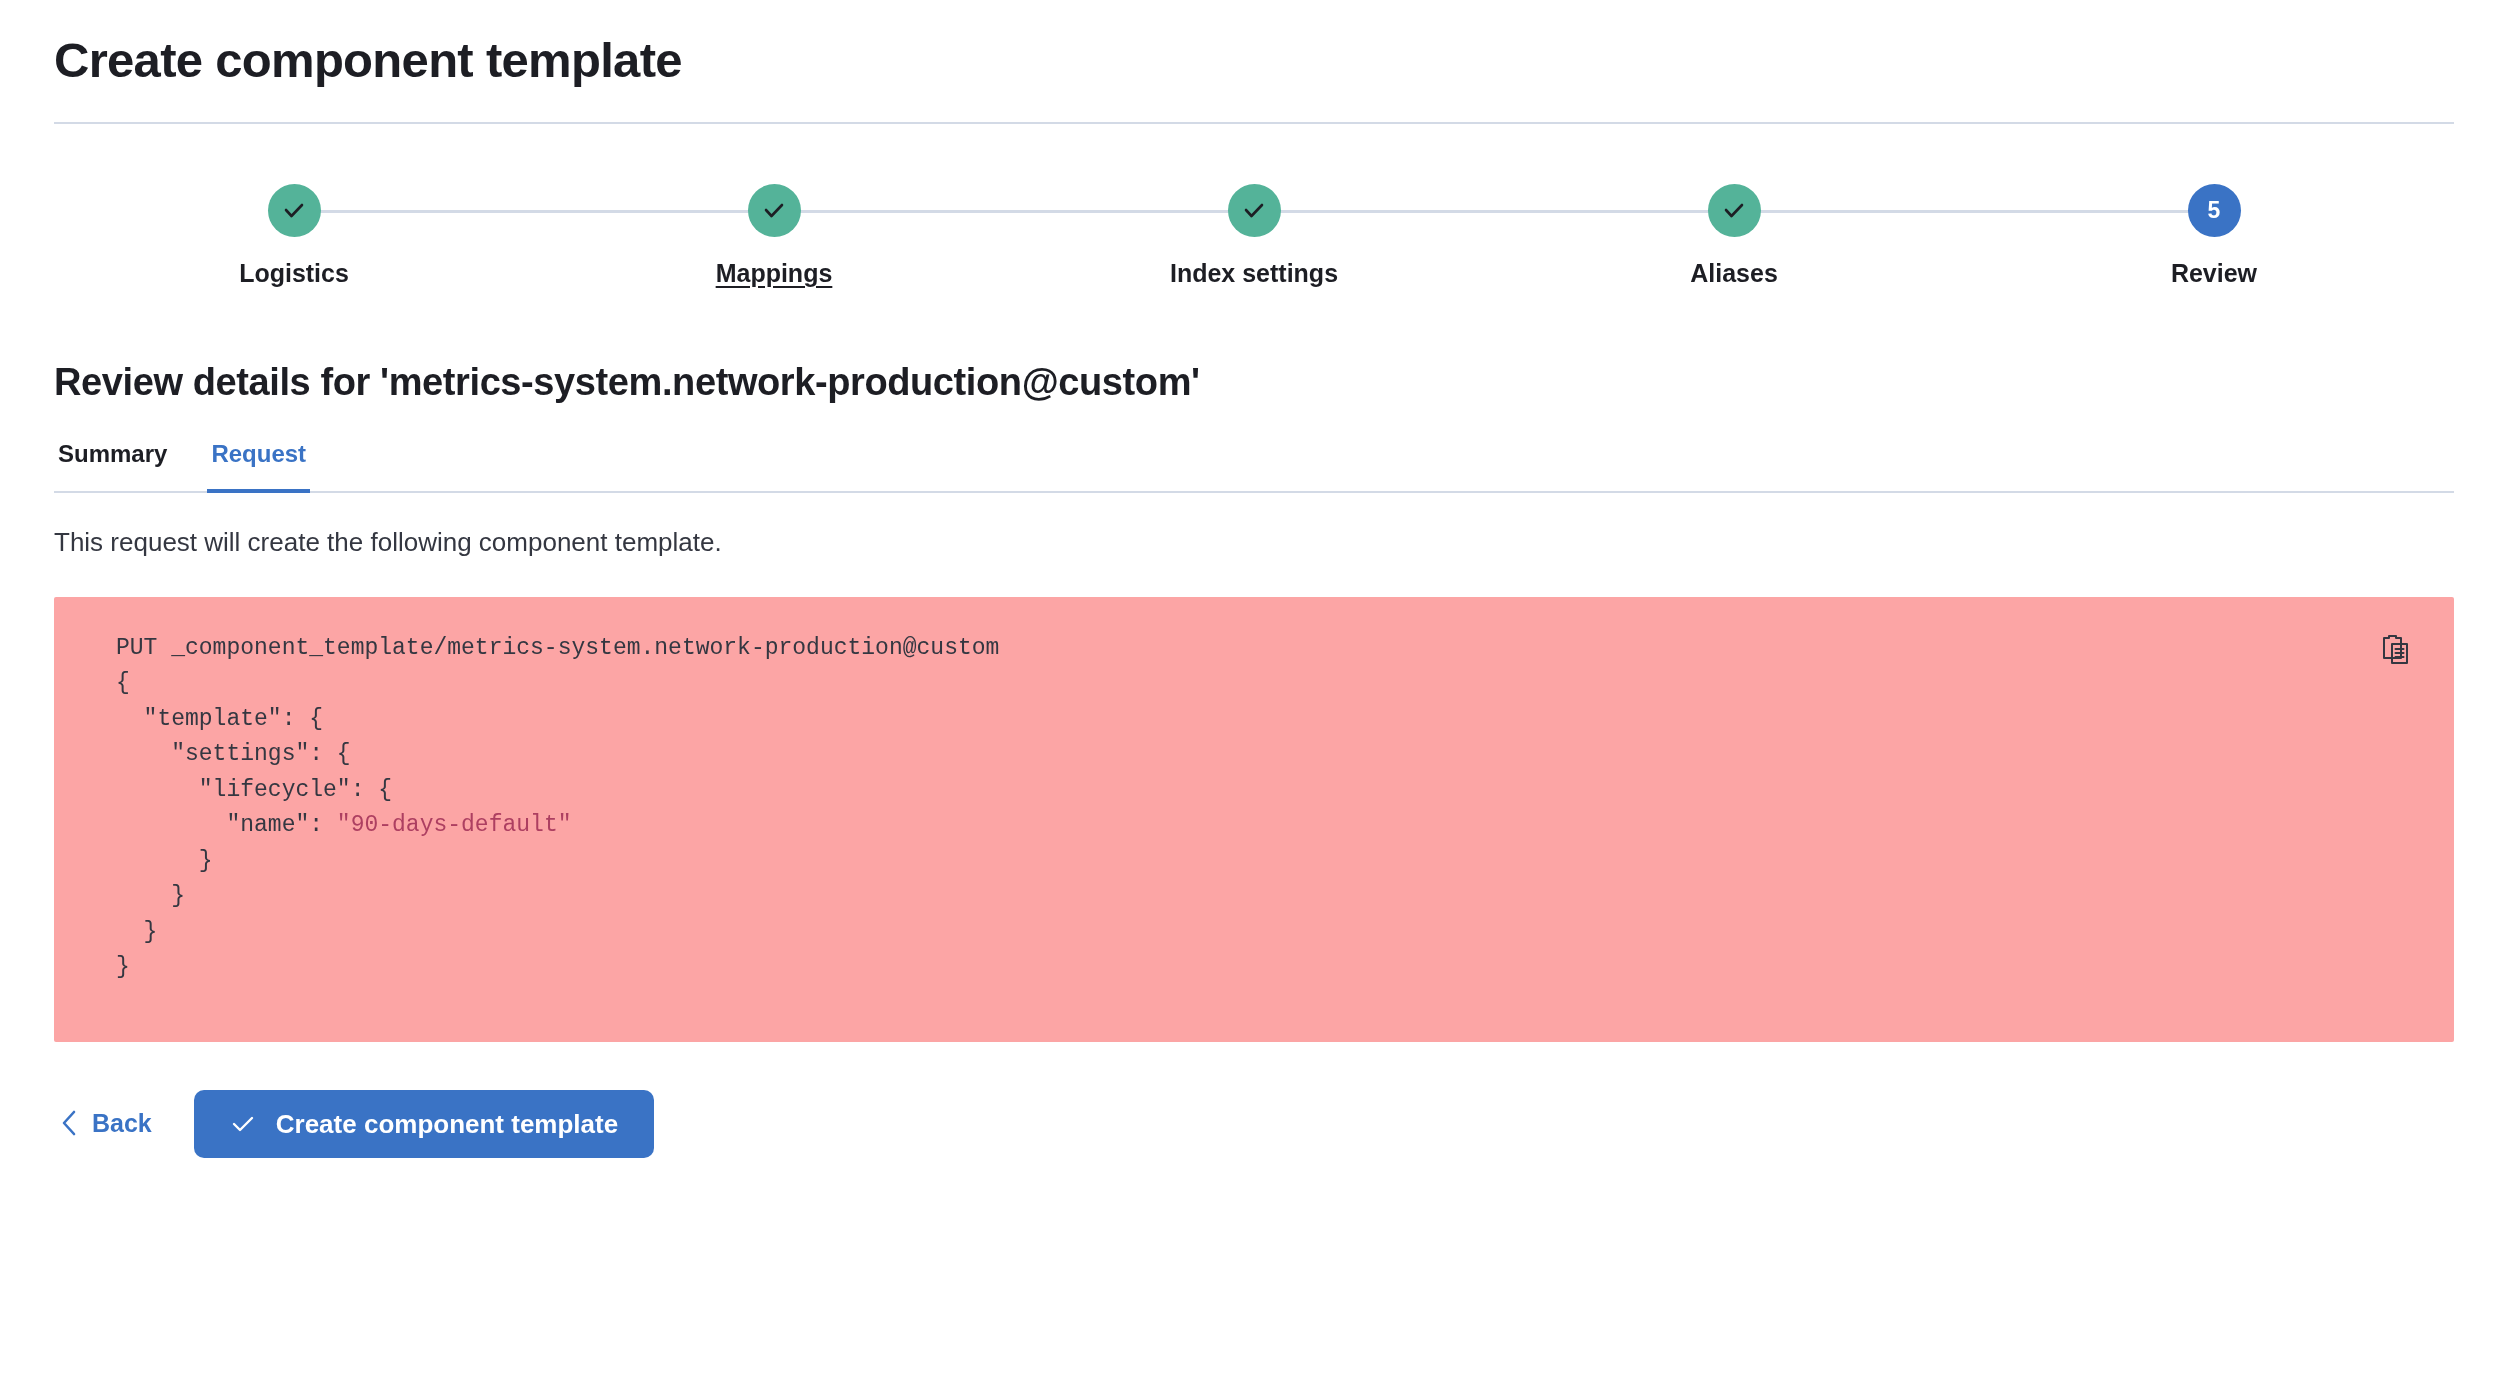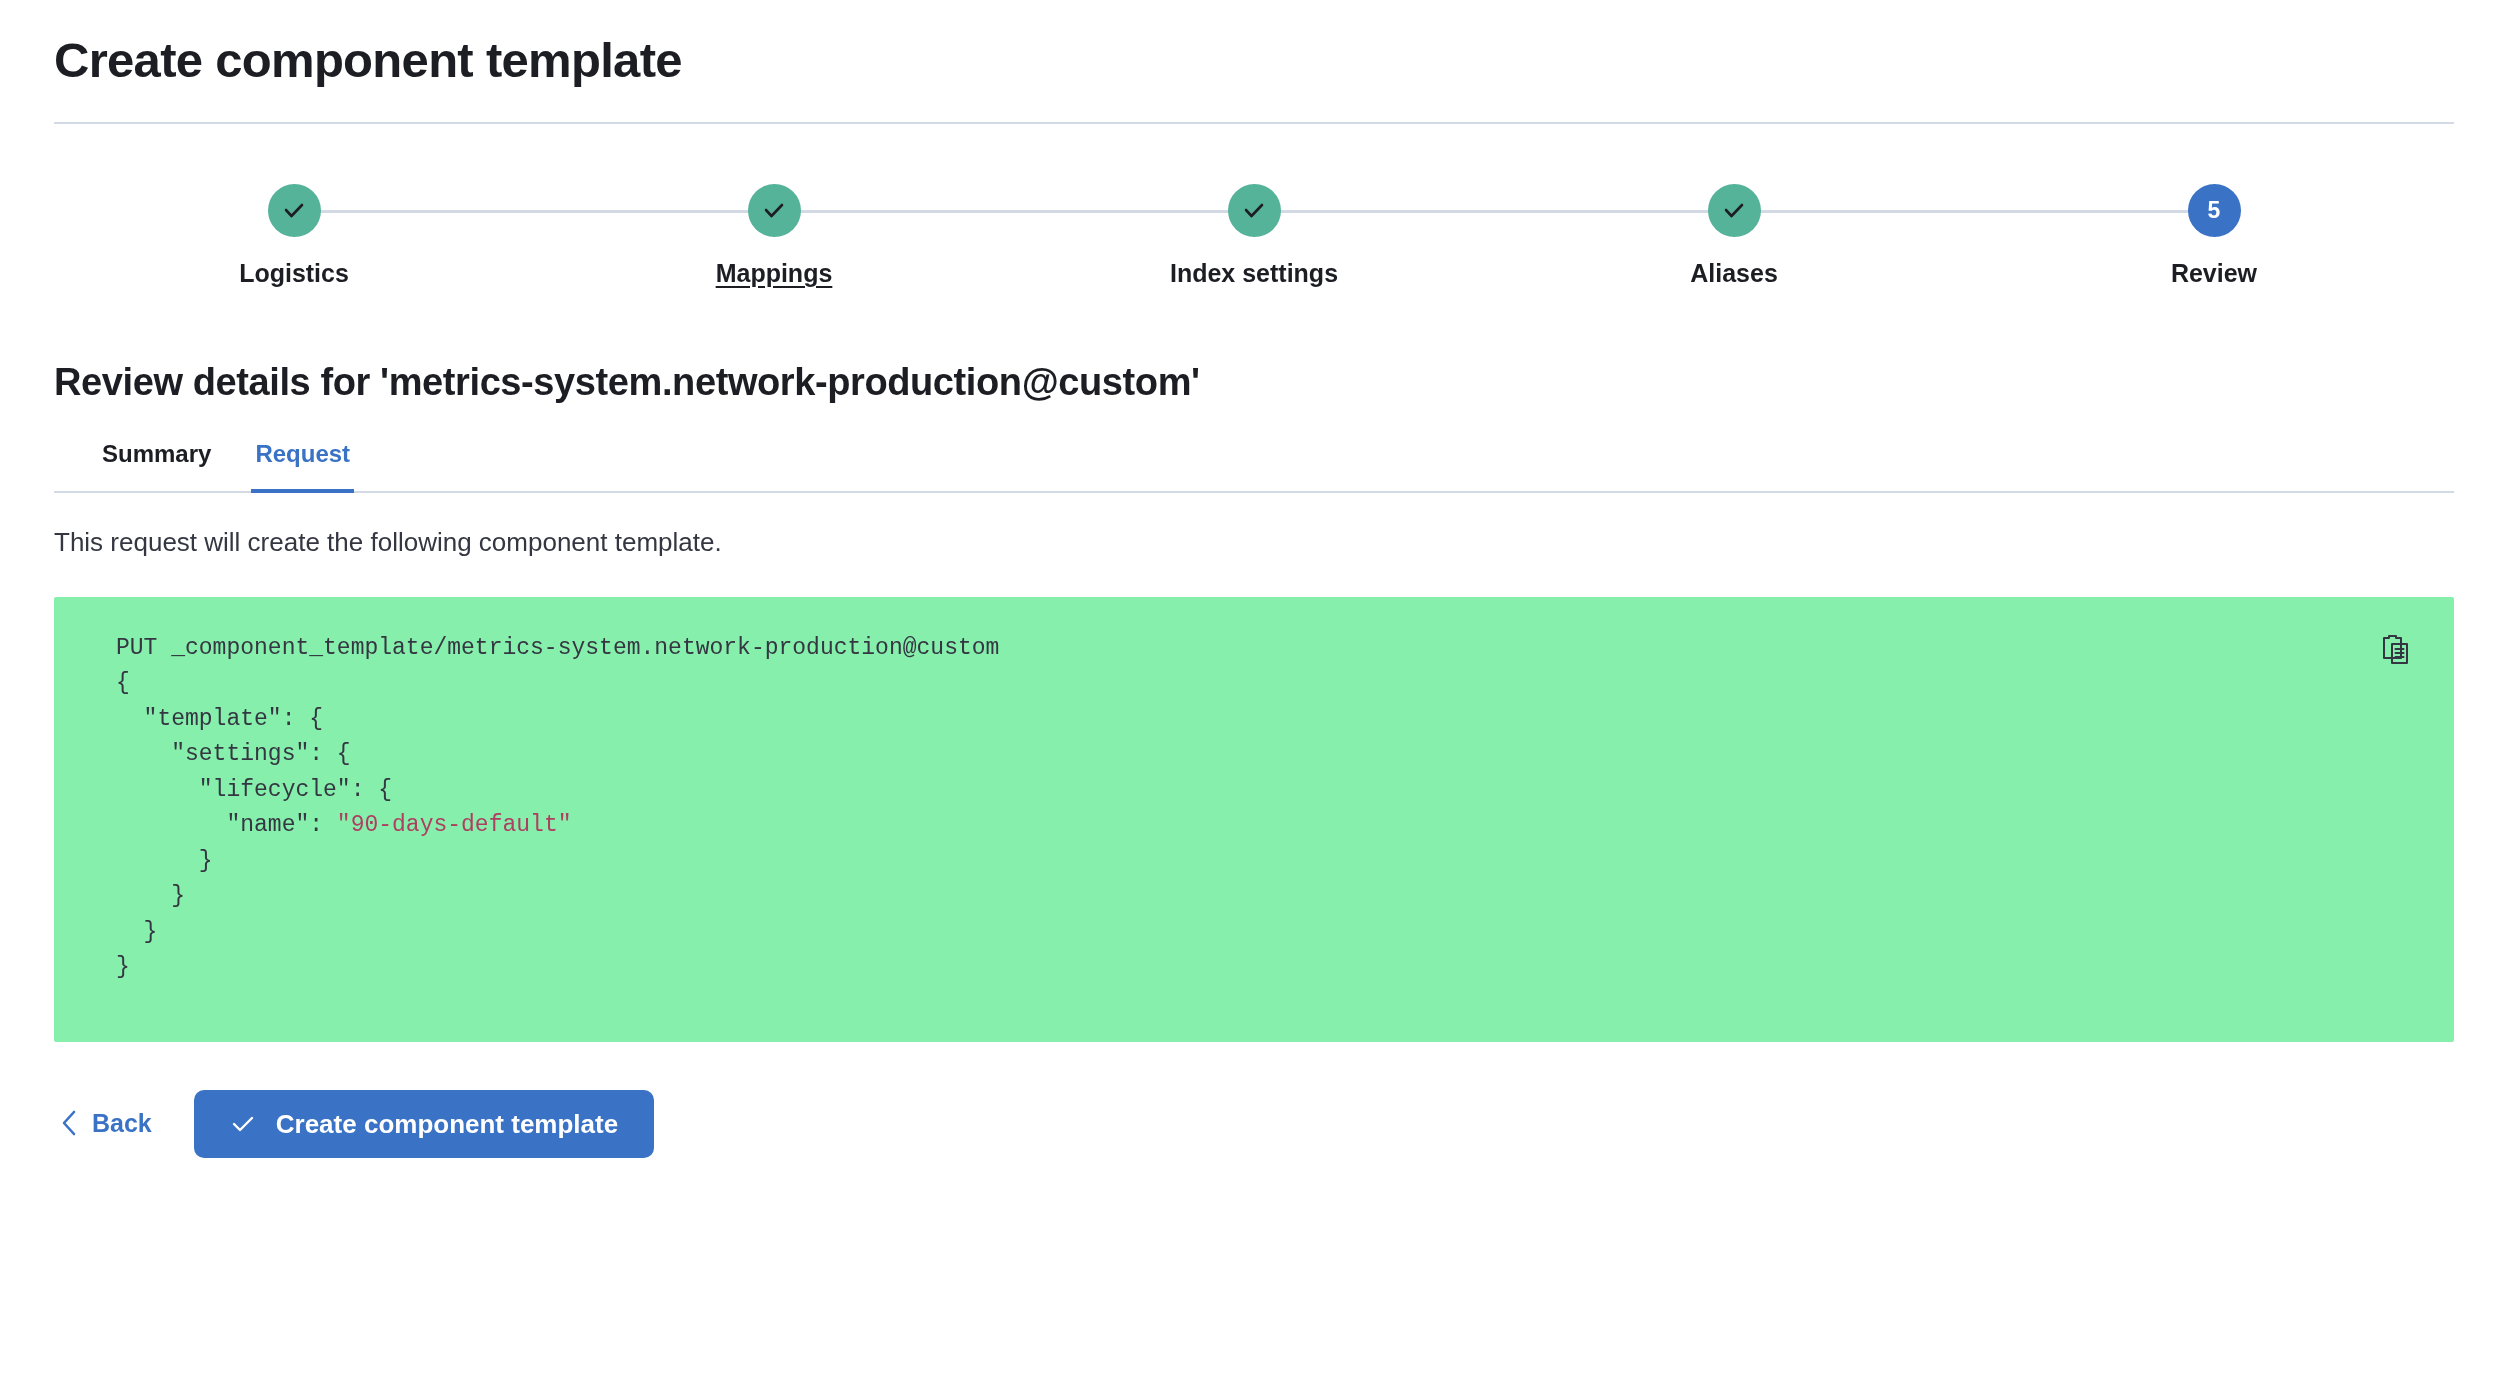--- a/index.html
+++ b/index.html
@@ -113,21 +113,20 @@
     margin-top: 36px;
     position: relative;
     width: 2400px;
   }
   .tabs-row {
     display: flex;
     align-items: center;
     gap: 36px;
     position: relative;
     z-index: 2;
-    margin-left: 44px;
   }
   .tab {
     font-size: 24px;
     font-weight: 700;
     color: #1D1E24;
     padding: 0 4px 21px 4px;
     border-bottom: 4px solid transparent;
     cursor: pointer;
     background: none;
     border-left: none;
@@ -152,21 +151,21 @@
     font-size: 26px;
     color: #343741;
     line-height: 1.4;
   }
 
   
   .code-panel {
     position: relative;
     margin-top: 36px;
     width: 2400px;
-    background: #86efac;
+    background: #fca5a5;
     border-radius: 2px;
     padding: 34px 40px 40px 46px;
     min-height: 445px;
   }
   .code-text {
     font-family: "Liberation Mono", "DejaVu Sans Mono", monospace;
     font-size: 23px;
     line-height: 35.5px;
     color: #343741;
     white-space: pre;

